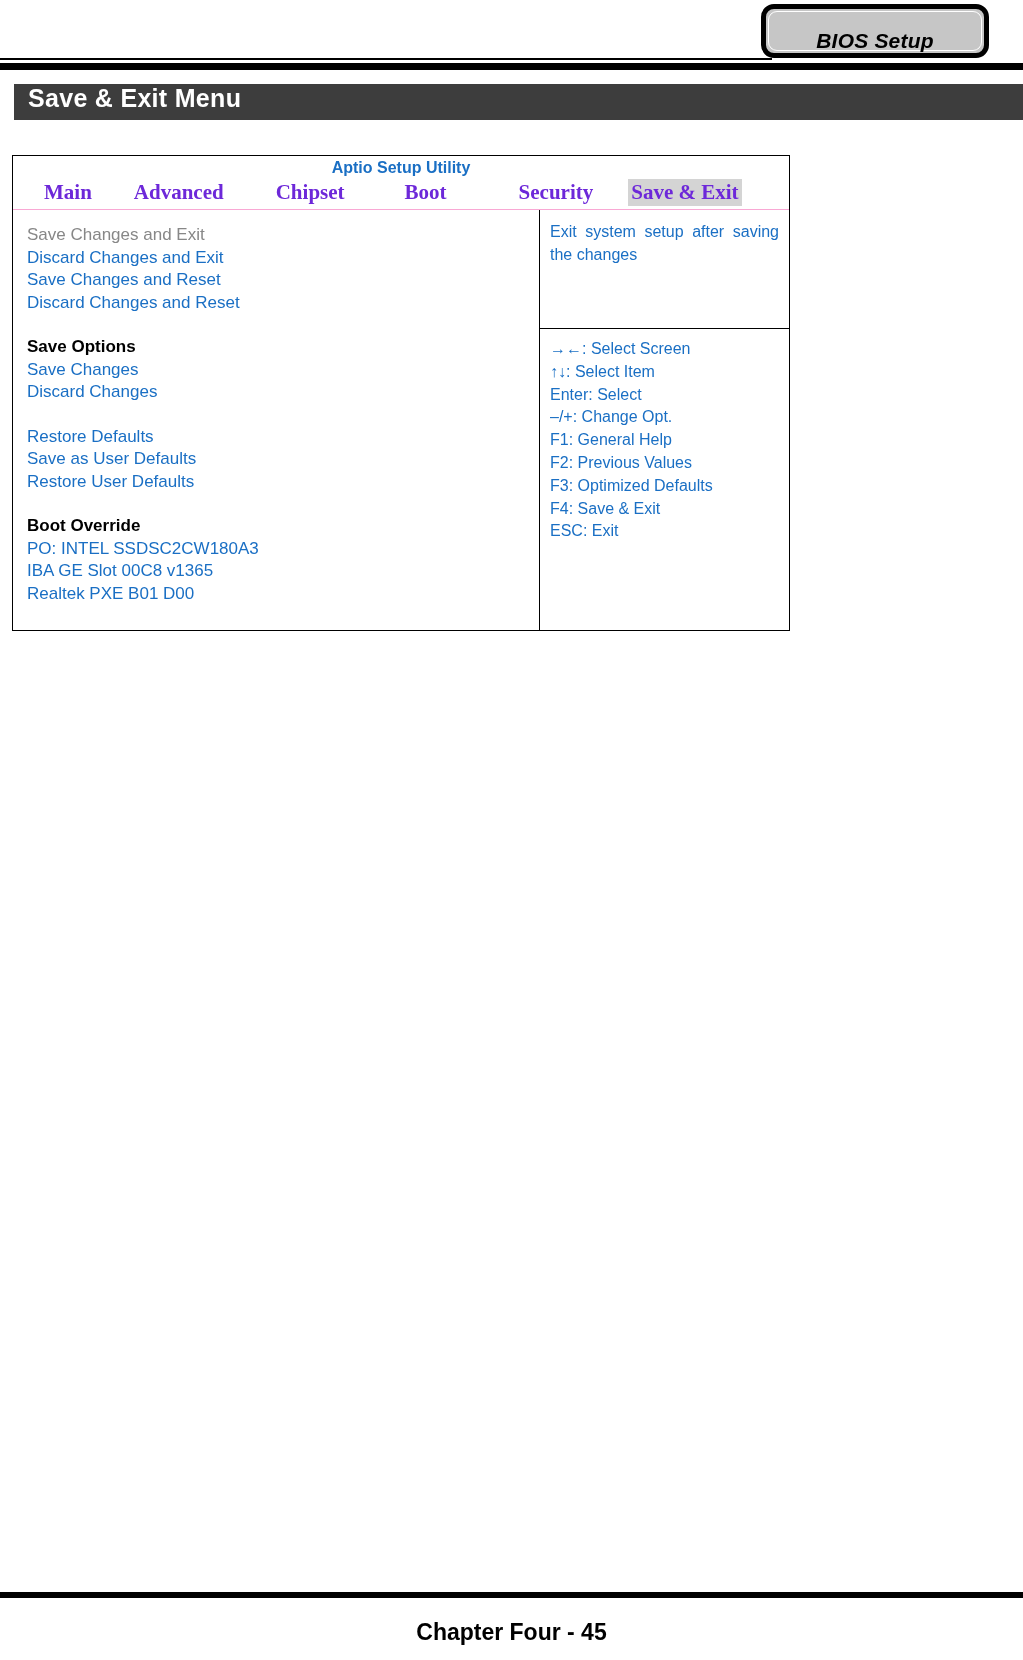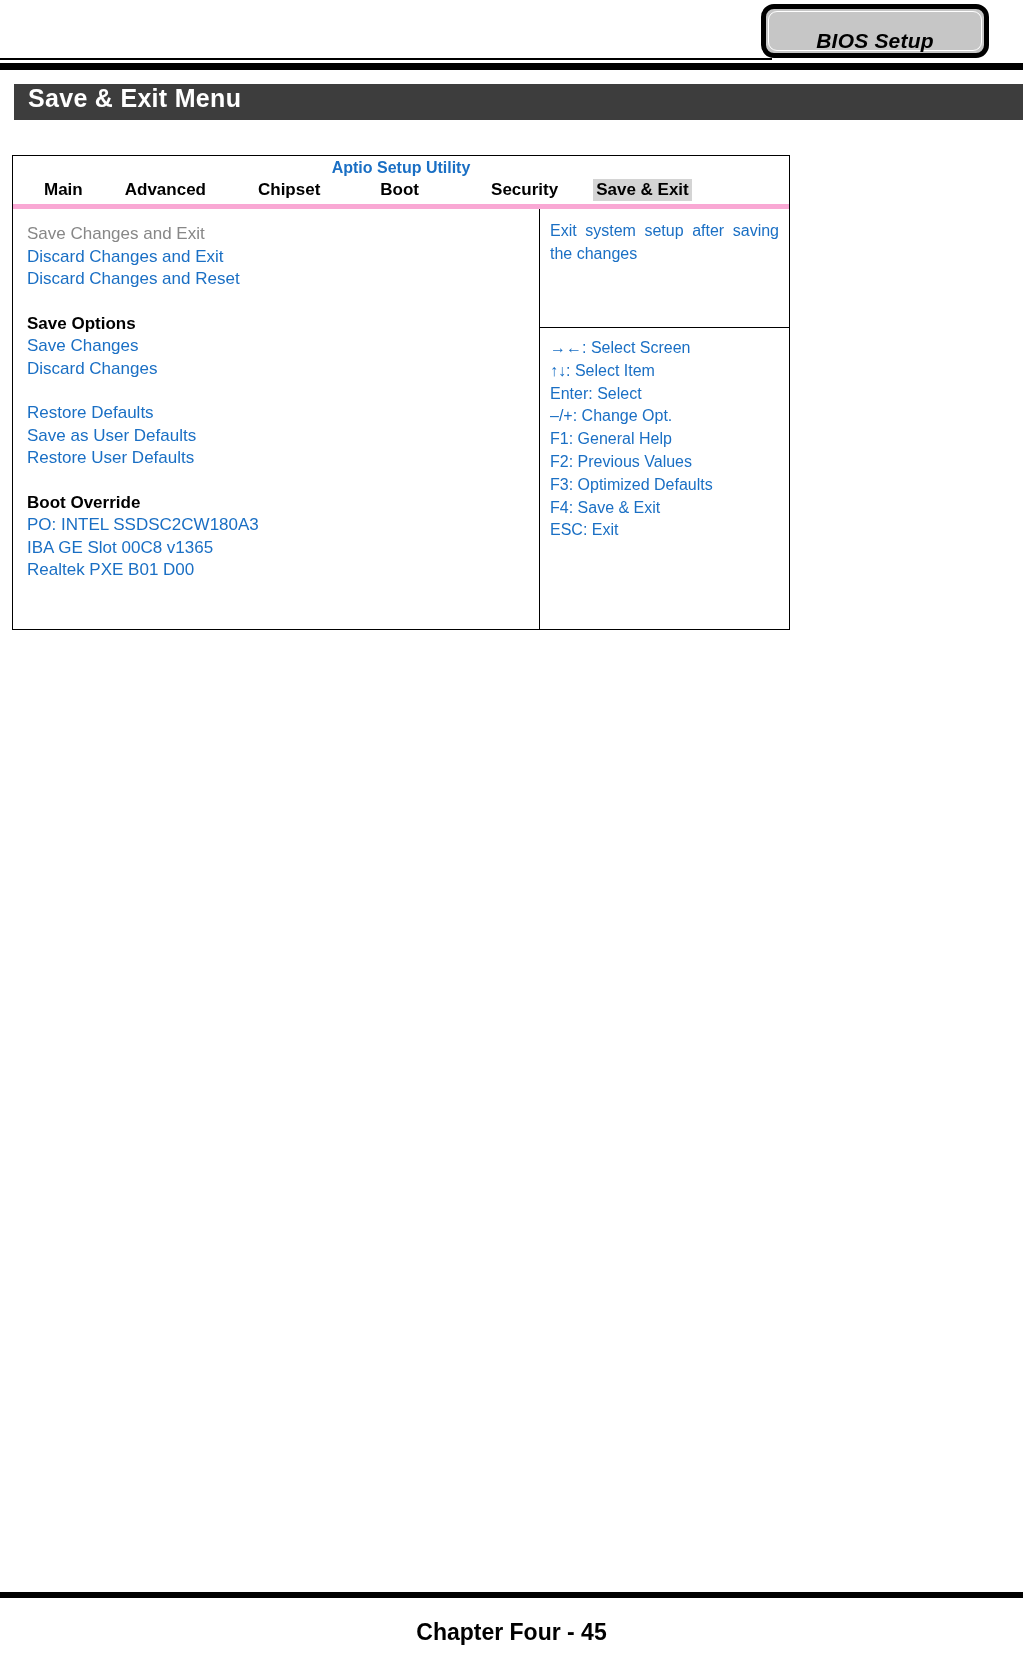--- a/index.html
+++ b/index.html
@@ -96,41 +96,42 @@
   #bios-screen {
     position: absolute;
     left: 12px;
     top: 155px;
     width: 778px;
     border: 1px solid #000000;
     box-sizing: border-box;
     background: #ffffff;
   }
   #bios-header {
-    border-bottom: 5px solid #f9a8d4;
+    border-bottom: 1px solid #f9a8d4;
     padding: 3px 0 2px 0;
   }
   #bios-util-title {
     text-align: center;
     color: #1a6fc4;
     font-size: 16px;
     font-weight: bold;
     padding-bottom: 2px;
   }
   #bios-tabs {
     display: flex;
     align-items: flex-end;
     padding: 0 6px 1px 6px;
   }
   .bios-tab-item {
-    color: #000000;
-    font-size: 17px;
+    color: #6d28d9;
+    font-size: 21px;
     font-weight: bold;
     padding: 1px 3px 1px 3px;
     white-space: nowrap;
+    font-family: Liberation Serif, serif;
   }
   .bios-tab-item.active {
     background: #d4d4d4;
   }
   .tabspace-1 { width: 36px; }
   .tabspace-2 { width: 46px; }
   .tabspace-3 { width: 54px; }
   .tabspace-4 { width: 66px; }
   .tabspace-5 { width: 32px; }
   #bios-tabs .lead { margin-left: 22px; }
@@ -245,20 +246,21 @@
         <span class="tabspace-5"></span>
         <span class="bios-tab-item active">Save &amp; Exit</span>
       </div>
   </div>
 
   <div id="bios-body">
 
     <div id="bios-left">
         <div class="menu-line selected">Save Changes and Exit</div>
         <div class="menu-line">Discard Changes and Exit</div>
+        <div class="menu-line">Save Changes and Reset</div>
         <div class="menu-line">Discard Changes and Reset</div>
         <div class="menu-gap"></div>
         <div class="menu-line heading">Save Options</div>
         <div class="menu-line">Save Changes</div>
         <div class="menu-line">Discard Changes</div>
         <div class="menu-gap"></div>
         <div class="menu-line">Restore Defaults</div>
         <div class="menu-line">Save as User Defaults</div>
         <div class="menu-line">Restore User Defaults</div>
         <div class="menu-gap"></div>

